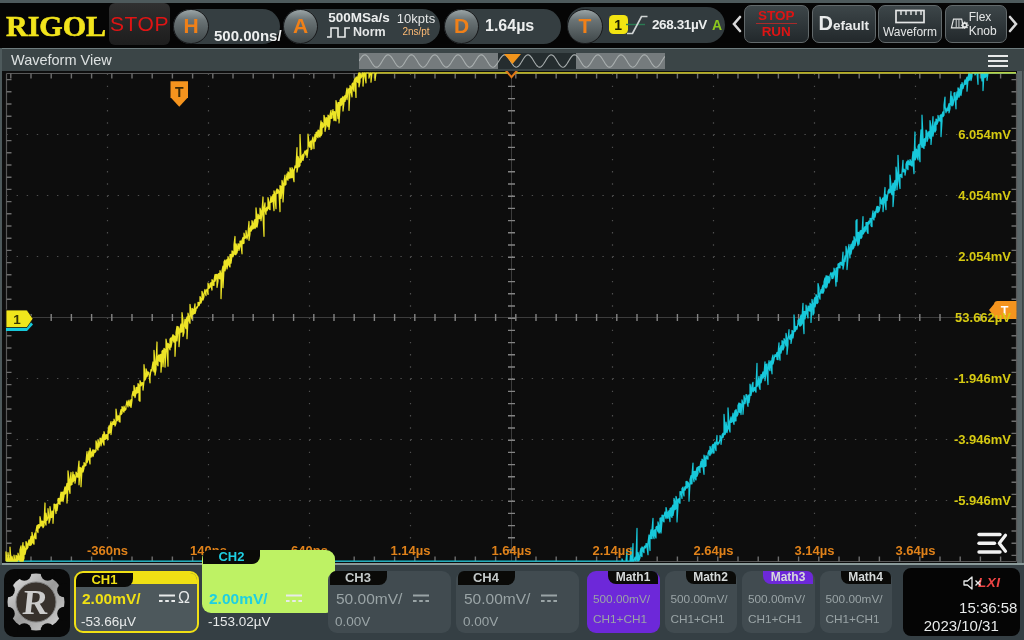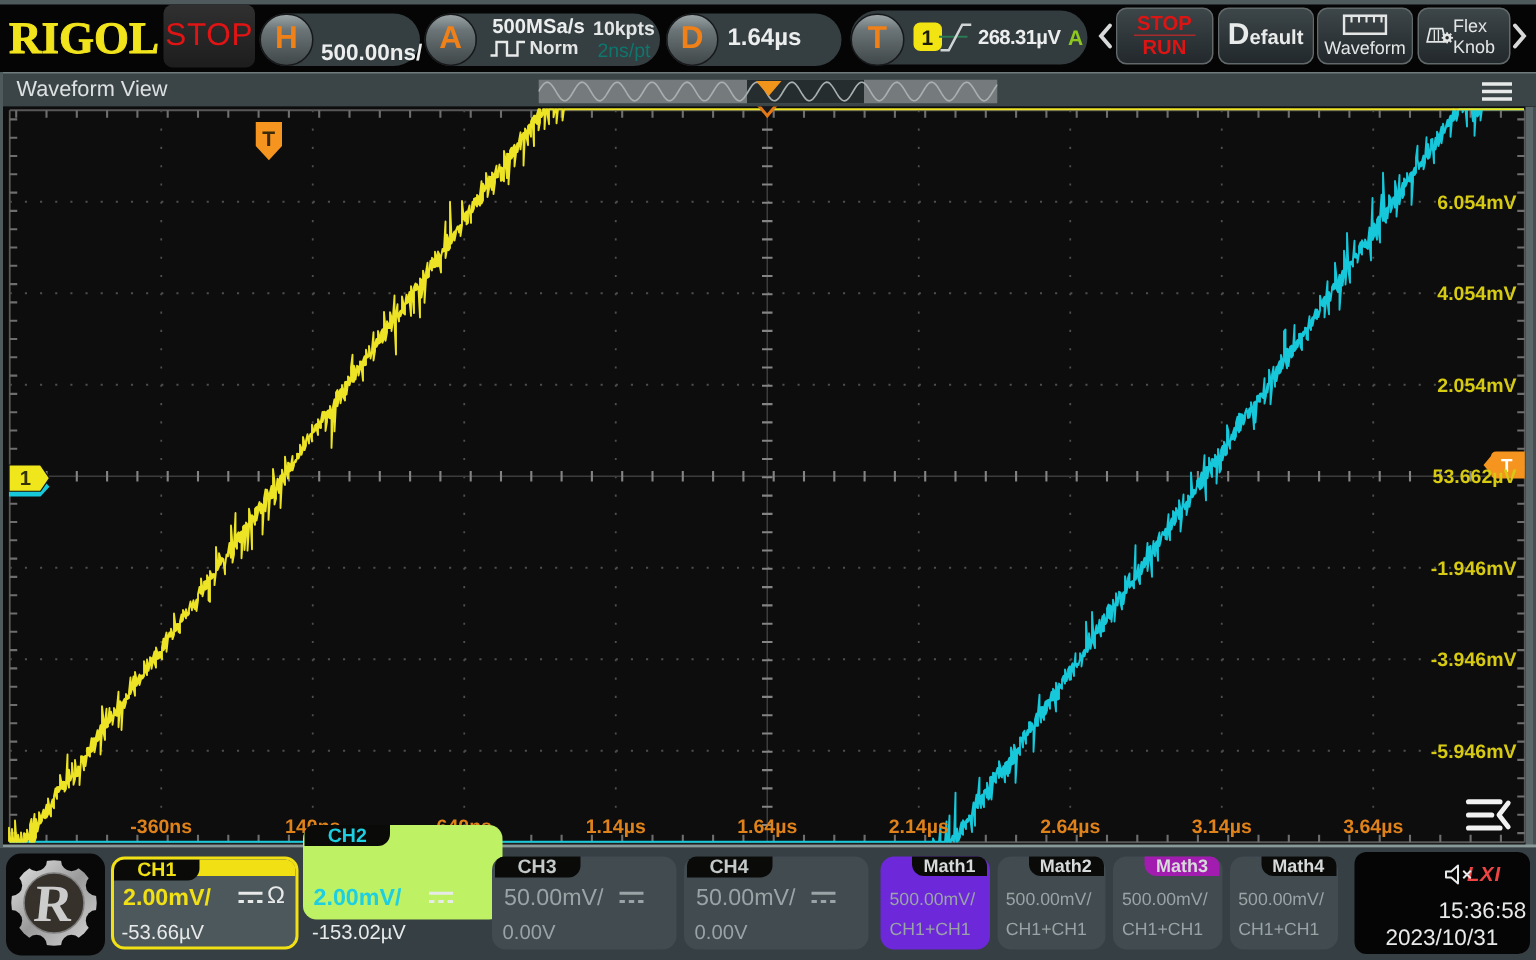--- a/index.html
+++ b/index.html
@@ -20,22 +20,22 @@
       </div>
 <div style="position:absolute;left:173.2px;top:8.6px;width:35.6px;height:35.6px;border-radius:50%;background:linear-gradient(180deg,#9aa4a6 0%,#6b7476 30%,#3f4749 100%);border:1px solid #17181a;box-sizing:border-box;display:flex;align-items:center;justify-content:center;">
         <span style="font-size:21px;font-weight:bold;color:#f08018;">H</span>
       </div>
 <div style="position:absolute;left:283px;top:8.6px;width:157px;height:35.6px;border-radius:18px;background:#353e41;"></div>
 <div style="position:absolute;left:324px;top:10px;width:70px;text-align:center;font-size:13.5px;font-weight:bold;color:#eceeee;">500MSa/s</div>
 <svg width="26" height="14" viewBox="0 0 26 14" style="position:absolute;left:326px;top:25px;">
         <path d="M1,12 h4 v-9 h7 v9 h7 v-9 h5" fill="none" stroke="#e8eaea" stroke-width="1.6"></path>
       </svg>
 <div style="position:absolute;left:353px;top:25px;font-size:12.5px;font-weight:bold;color:#e4e6e6;">Norm</div>
-<div style="position:absolute;left:395px;top:10.5px;width:42px;text-align:center;font-size:13px;font-weight:bold;color:#e4e6e6;">10kpts</div>
-<div style="position:absolute;left:395px;top:26px;width:42px;text-align:center;font-size:13px;color:#0f766e;">2ns/pt</div>
+<div style="position:absolute;left:395px;top:10.5px;width:42px;text-align:center;font-size:13px;font-weight:normal;color:#e4e6e6;">10kpts</div>
+<div style="position:absolute;left:395px;top:26px;width:42px;text-align:center;font-size:10px;color:#fdba74;">2ns/pt</div>
 <div style="position:absolute;left:282.7px;top:8.6px;width:35.6px;height:35.6px;border-radius:50%;background:linear-gradient(180deg,#9aa4a6 0%,#6b7476 30%,#3f4749 100%);border:1px solid #17181a;box-sizing:border-box;display:flex;align-items:center;justify-content:center;">
         <span style="font-size:21px;font-weight:bold;color:#f08018;">A</span>
       </div>
 <div style="position:absolute;left:444px;top:8.6px;width:117px;height:35.6px;border-radius:18px;background:#353e41;"></div>
 <div style="position:absolute;left:485px;top:8.6px;height:35.6px;display:flex;align-items:center;">
         <span style="font-size:16px;font-weight:bold;color:#eceeee;">1.64µs</span>
       </div>
 <div style="position:absolute;left:443.7px;top:8.6px;width:35.6px;height:35.6px;border-radius:50%;background:linear-gradient(180deg,#9aa4a6 0%,#6b7476 30%,#3f4749 100%);border:1px solid #17181a;box-sizing:border-box;display:flex;align-items:center;justify-content:center;">
         <span style="font-size:21px;font-weight:bold;color:#f08018;">D</span>
       </div>
@@ -235,21 +235,21 @@
       <div style="position:absolute;right:1.5px;top:0;width:50px;height:13.5px;background:#0a0a08;border-radius:0 6px 0 8px;text-align:center;font-size:12px;font-weight:bold;color:#d6dada;line-height:13.5px;">Math1</div>
     </div>
 <div style="position:absolute;left:593px;top:592px;font-size:11.8px;color:#9aa4a6;">500.00mV/</div>
 <div style="position:absolute;left:593px;top:612px;font-size:11.8px;color:#9aa4a6;">CH1+CH1</div>
 <div style="position:absolute;left:664.5px;top:570.5px;width:72.5px;height:62.5px;box-sizing:border-box;border-radius:9px;background:#414b50;">
       <div style="position:absolute;right:1.5px;top:0;width:50px;height:13.5px;background:#0a0a08;border-radius:0 6px 0 8px;text-align:center;font-size:12px;font-weight:bold;color:#d6dada;line-height:13.5px;">Math2</div>
     </div>
 <div style="position:absolute;left:670.5px;top:592px;font-size:11.8px;color:#9aa4a6;">500.00mV/</div>
 <div style="position:absolute;left:670.5px;top:612px;font-size:11.8px;color:#9aa4a6;">CH1+CH1</div>
 <div style="position:absolute;left:742px;top:570.5px;width:72.5px;height:62.5px;box-sizing:border-box;border-radius:9px;background:#414b50;">
-      <div style="position:absolute;right:1.5px;top:0;width:50px;height:13.5px;background:#a21caf;border-radius:0 6px 0 8px;text-align:center;font-size:12px;font-weight:bold;color:#d6dada;line-height:13.5px;">Math3</div>
+      <div style="position:absolute;right:1.5px;top:0;width:50px;height:13.5px;background:#6d28d9;border-radius:0 6px 0 8px;text-align:center;font-size:12px;font-weight:bold;color:#d6dada;line-height:13.5px;">Math3</div>
     </div>
 <div style="position:absolute;left:748px;top:592px;font-size:11.8px;color:#9aa4a6;">500.00mV/</div>
 <div style="position:absolute;left:748px;top:612px;font-size:11.8px;color:#9aa4a6;">CH1+CH1</div>
 <div style="position:absolute;left:819.5px;top:570.5px;width:72.5px;height:62.5px;box-sizing:border-box;border-radius:9px;background:#414b50;">
       <div style="position:absolute;right:1.5px;top:0;width:50px;height:13.5px;background:#0a0a08;border-radius:0 6px 0 8px;text-align:center;font-size:12px;font-weight:bold;color:#d6dada;line-height:13.5px;">Math4</div>
     </div>
 <div style="position:absolute;left:825.5px;top:592px;font-size:11.8px;color:#9aa4a6;">500.00mV/</div>
 <div style="position:absolute;left:825.5px;top:612px;font-size:11.8px;color:#9aa4a6;">CH1+CH1</div>
 <div style="position:absolute;left:903px;top:568px;width:116.5px;height:68px;background:#050505;border-radius:8px;"></div>
 <div style="position:absolute;left:978px;top:575px;font-size:13.5px;font-weight:bold;font-style:italic;color:#ef4444;font-family:'Liberation Sans',sans-serif;letter-spacing:0.5px;">LXI</div>

